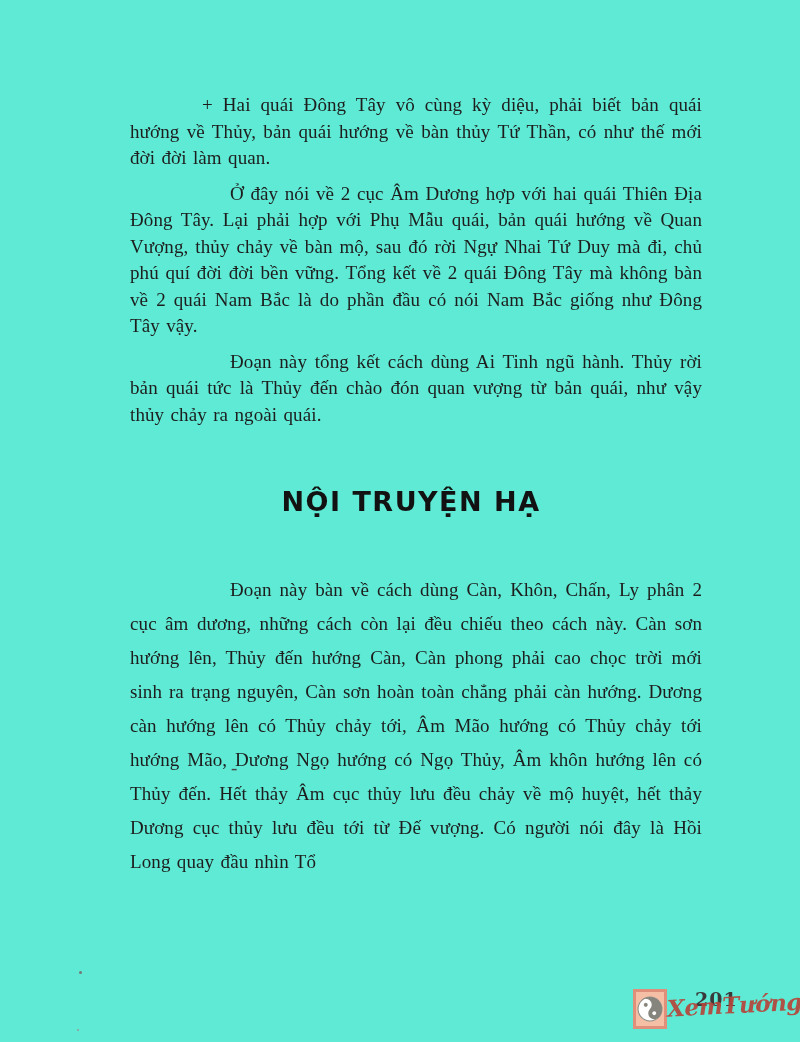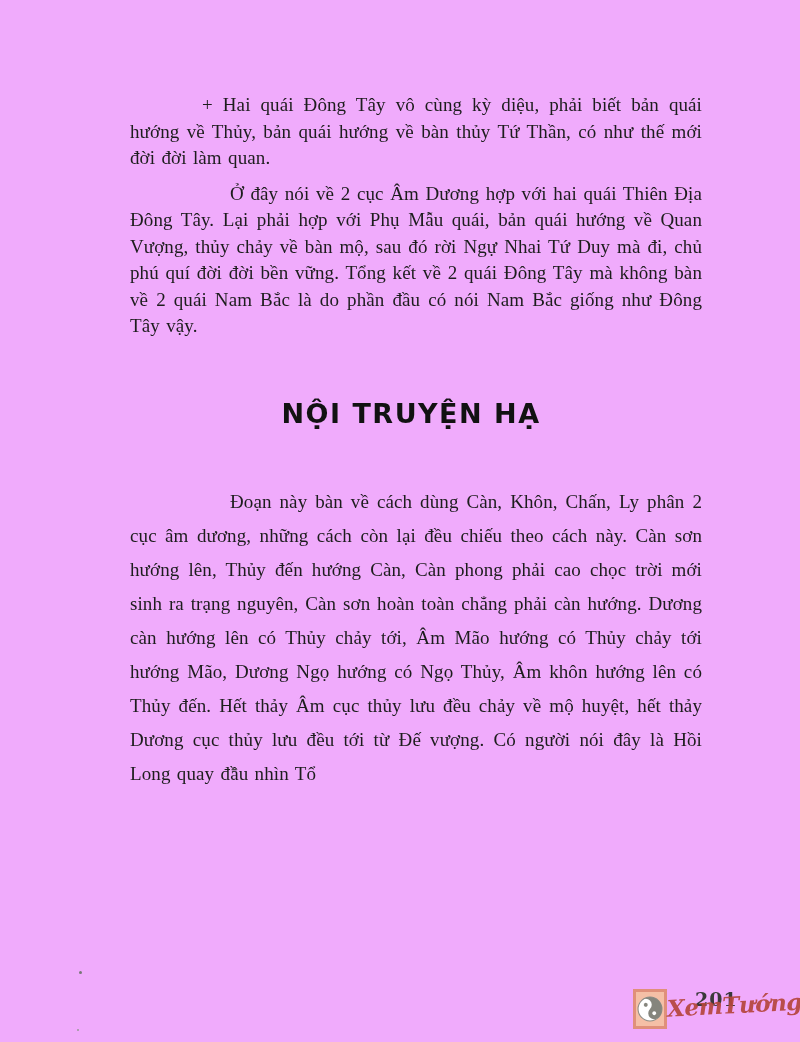--- a/index.html
+++ b/index.html
@@ -1,20 +1,20 @@
 <!DOCTYPE html>
 <html><head>
 <meta charset="utf-8">
 <style>
   html,body { margin:0; padding:0; background:#e9e9e9; }
   .page {
     position:relative;
     width:800px; height:1042px;
     margin:0 auto;
-    background:#f0abfc;
+    background:#5eead4;
     color:#1d1d1d;
     font-family:"Liberation Serif", serif;
     overflow:hidden;
   }
   .text-block {
     position:absolute;
     left:130px; top:92px;
     width:572px;
   }
   .para {
@@ -83,20 +83,21 @@
 
 <div class="page">
 
   <div class="text-block">
 
     <p class="para indent-sm">+ Hai quái Đông Tây vô cùng kỳ diệu, phải biết bản quái hướng về Thủy, bản quái hướng về bàn thủy Tứ Thần, có như thế mới đời đời làm quan.</p>
 
     <p class="para indent-lg">Ở đây nói về 2 cục Âm Dương hợp với hai quái Thiên Địa Đông Tây. Lại phải hợp với Phụ Mẫu quái, bản quái hướng về Quan Vượng, thủy chảy về bàn mộ, sau đó rời Ngự Nhai Tứ Duy mà đi, chủ phú quí đời đời bền vững. Tổng kết về 2 quái Đông Tây mà không bàn về 2 quái Nam Bắc là do phần đầu có nói Nam Bắc giống như Đông Tây vậy.</p>
 
 
+    <p class="para indent-lg">Đoạn này tổng kết cách dùng Ai Tinh ngũ hành. Thủy rời bản quái tức là Thủy đến chào đón quan vượng từ bản quái, như vậy thủy chảy ra ngoài quái.</p>
 
     <h1 class="heading">NỘI TRUYỆN HẠ</h1>
 
 
     <p class="para indent-lg tight">Đoạn này bàn về cách dùng Càn, Khôn, Chấn, Ly phân 2 cục âm dương, những cách còn lại đều chiếu theo cách này. Càn sơn hướng lên, Thủy đến hướng Càn, Càn phong phải cao chọc trời mới sinh ra trạng nguyên, Càn sơn hoàn toàn chẳng phải càn hướng. Dương càn hướng lên có Thủy chảy tới, Âm Mão hướng có Thủy chảy tới hướng Mão, Dương Ngọ hướng có Ngọ Thủy, Âm khôn hướng lên có Thủy đến. Hết thảy Âm cục thủy lưu đều chảy về mộ huyệt, hết thảy Dương cục thủy lưu đều tới từ Đế vượng. Có người nói đây là Hồi Long quay đầu nhìn Tổ</p>
 
   </div>
 
   <span class="stray-dash">-</span>
 

